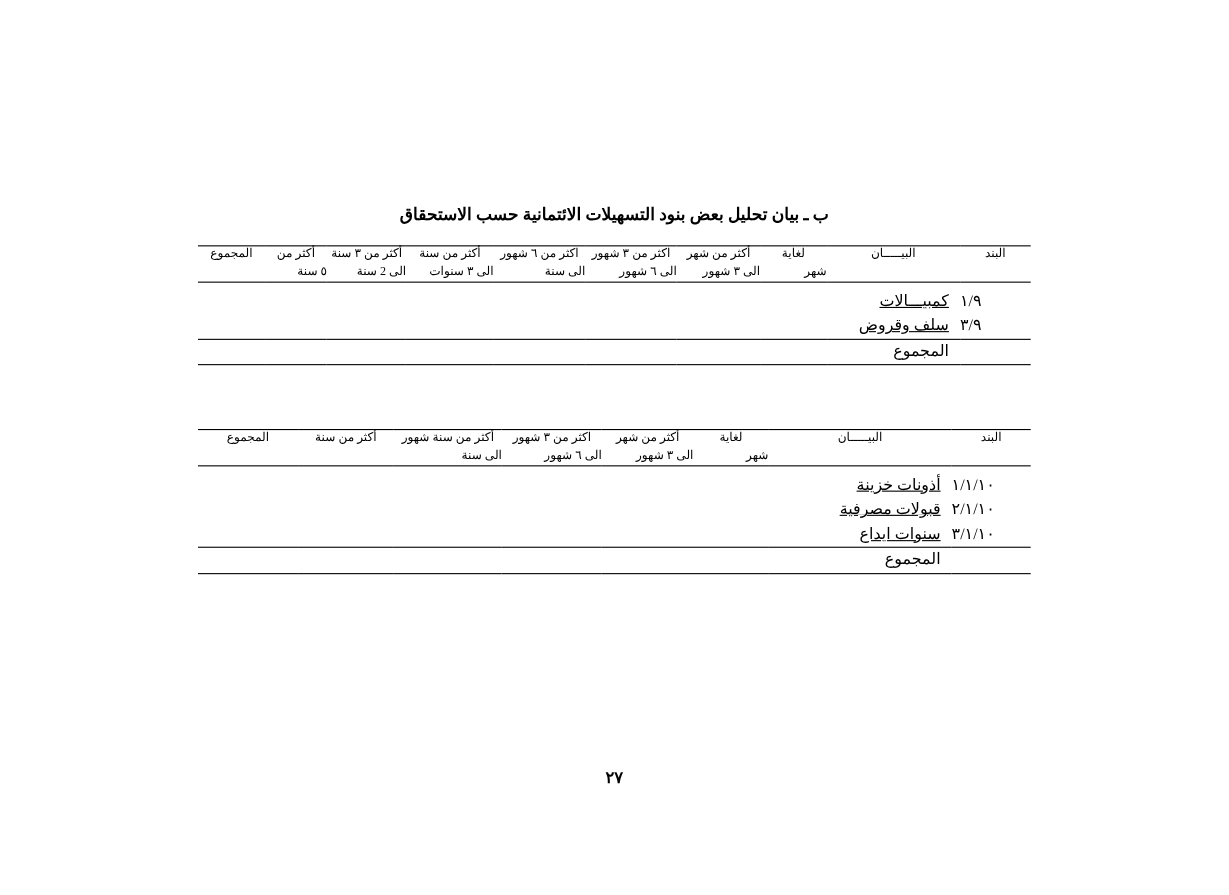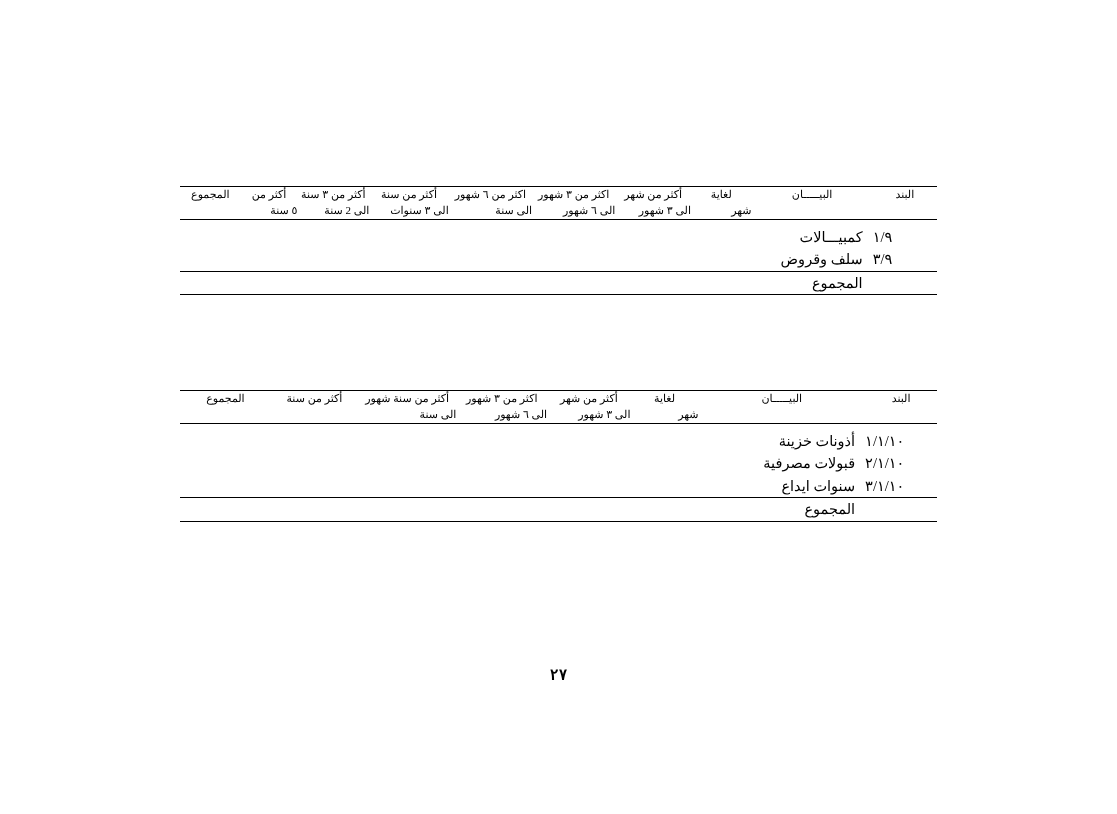--- a/index.html
+++ b/index.html
@@ -84,49 +84,50 @@
   }
   .cell-code {
     text-align: left;
     white-space: nowrap;
     font-size: 14.5px;
   }
   .cell-label {
     text-align: right;
     padding-right: 10px !important;
     white-space: nowrap;
+    text-decoration: underline;
   }
   .cell-total-label {
     text-align: right;
     padding-right: 10px !important;
     white-space: nowrap;
   }
   .cell-blank { }
 
   
   .gap-row td { height: 6px; font-size: 0; line-height: 0; }
 
   
   #page-number {
     position: absolute;
-    top: 666px;
+    top: 698px;
     left: 0;
     right: 0;
     text-align: center;
     font-size: 15px;
     font-weight: bold;
-    font-family: Liberation Mono, monospace;
   }
 </style>
 </head>
 <body>
 
 <div class="page">
 
   <div class="section" id="section-b">
+    <div class="section-title">ب ـ بيان تحليل بعض بنود التسهيلات الائتمانية حسب الاستحقاق</div>
 
     <table class="doc-table">
       <colgroup>
         <col style="width:8.5%">
         <col style="width:16%">
         <col style="width:8%">
         <col style="width:10%">
         <col style="width:11%">
         <col style="width:11%">
         <col style="width:10.5%">

